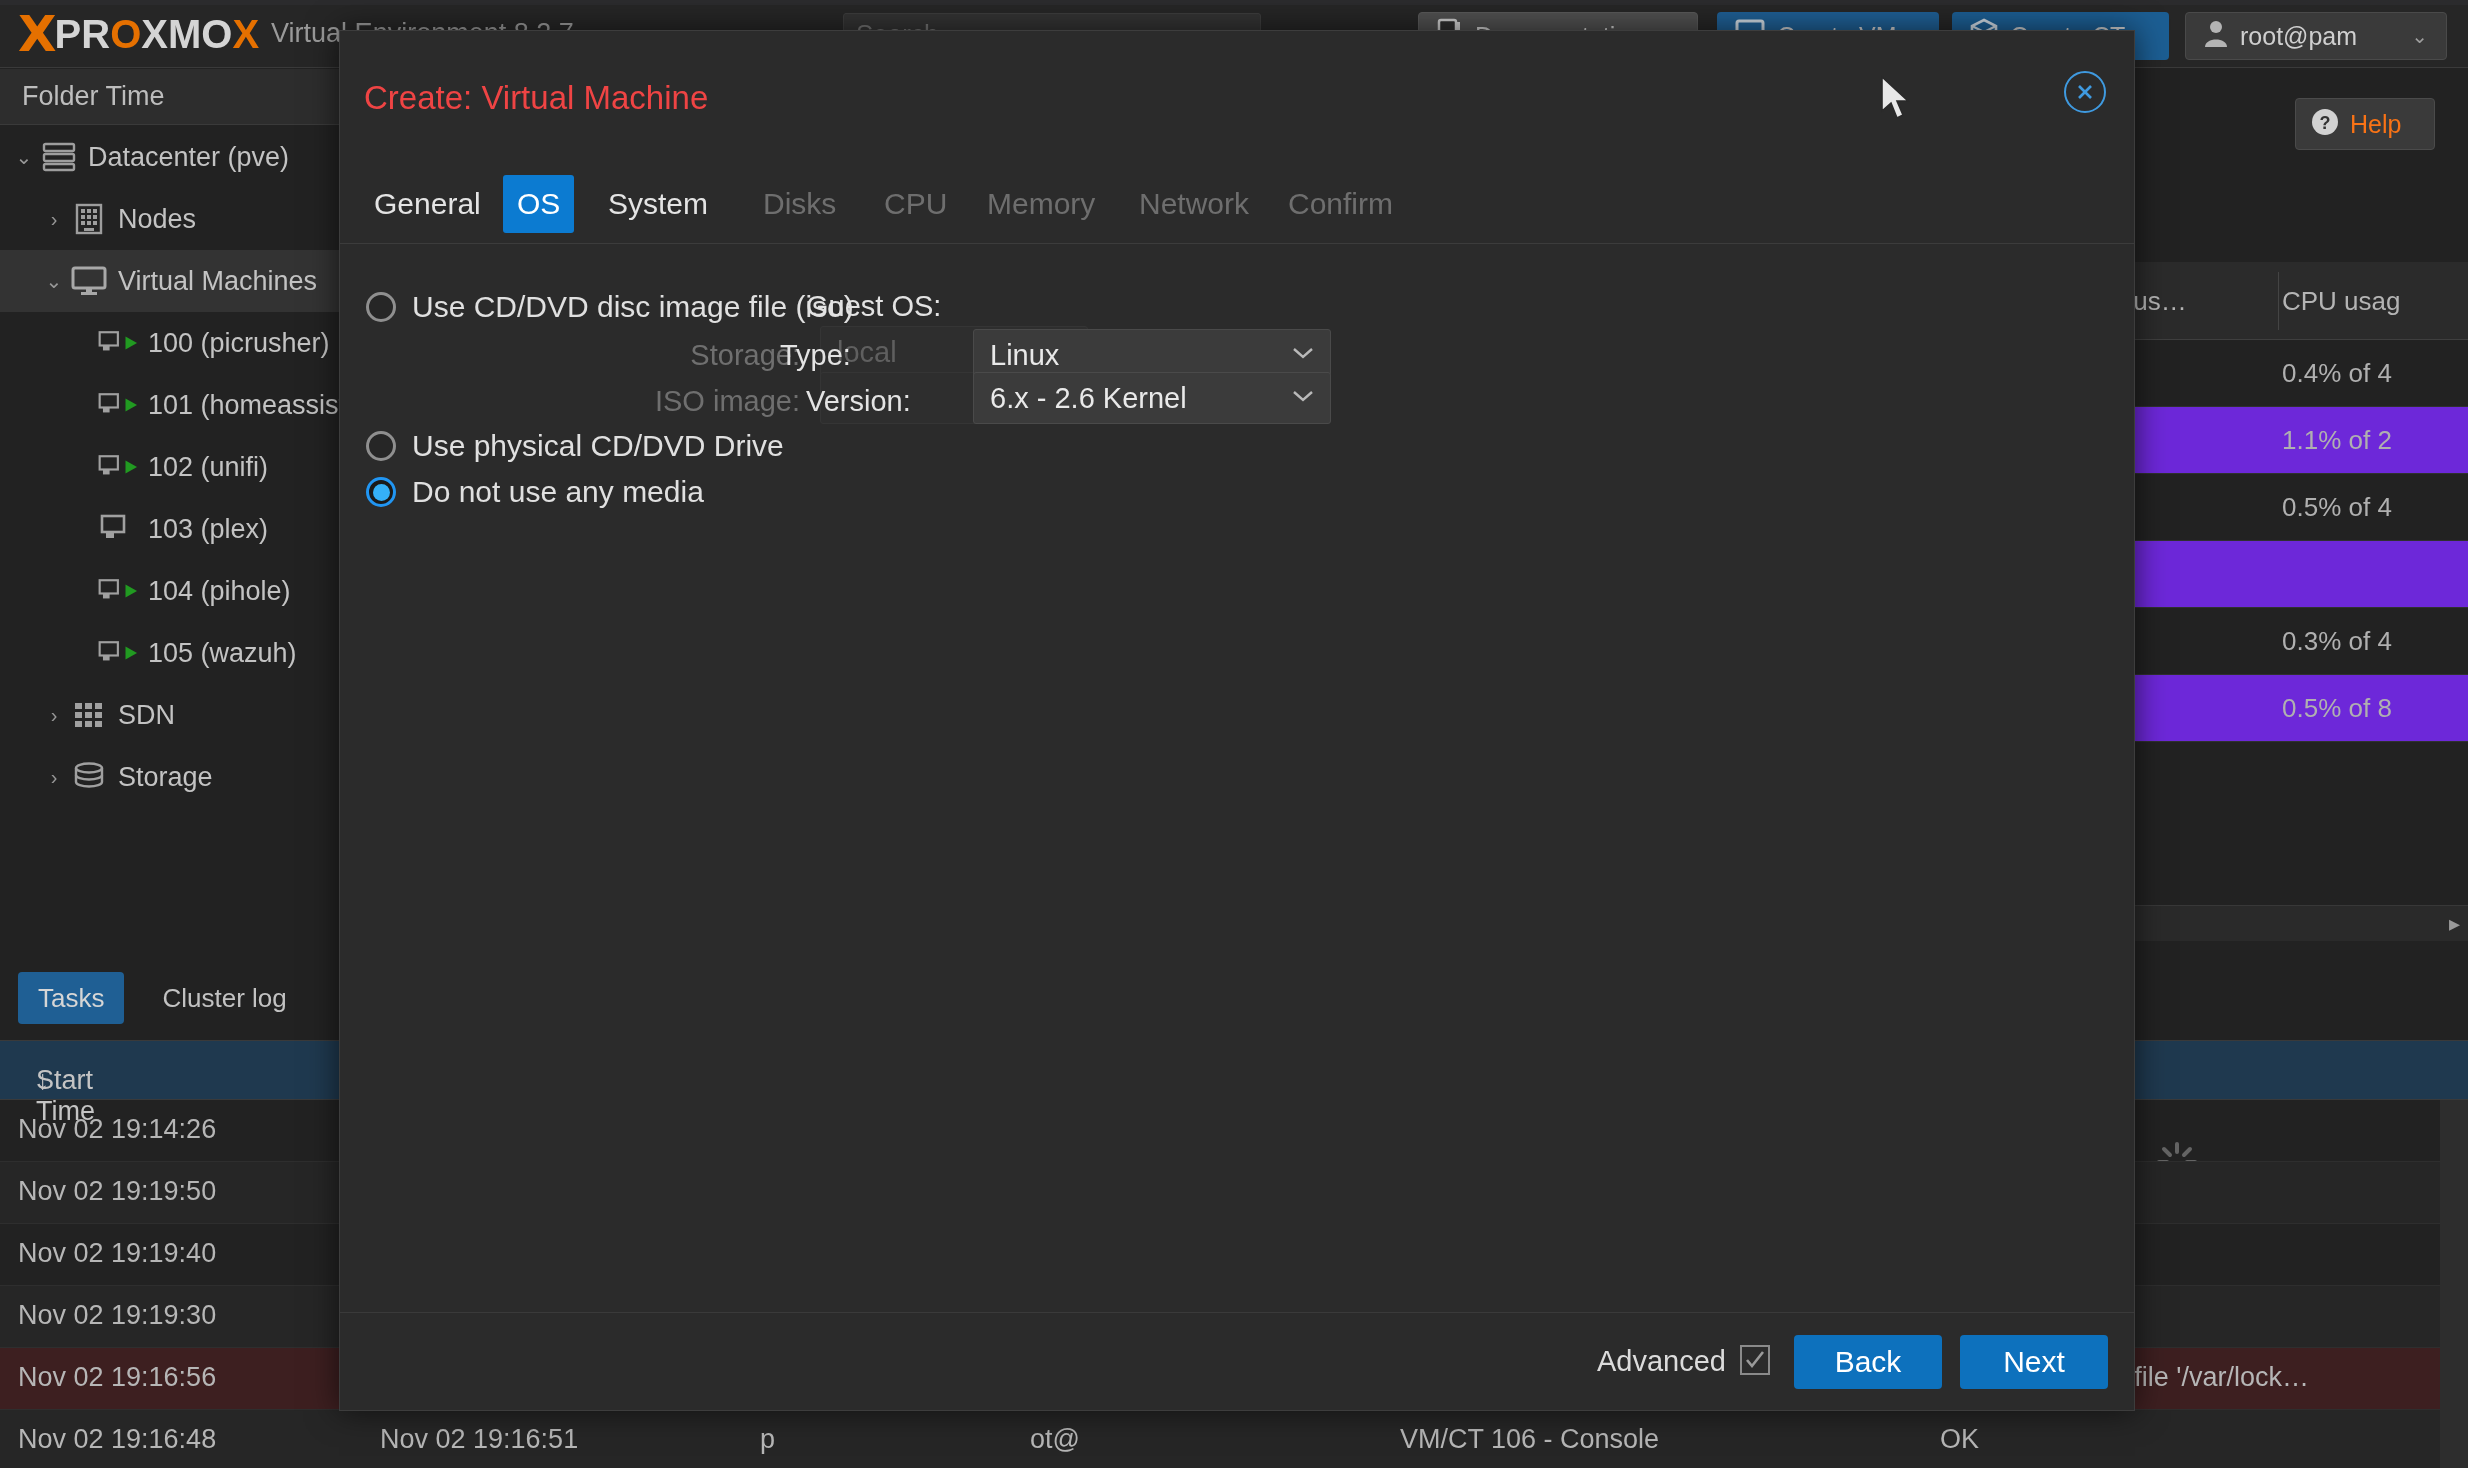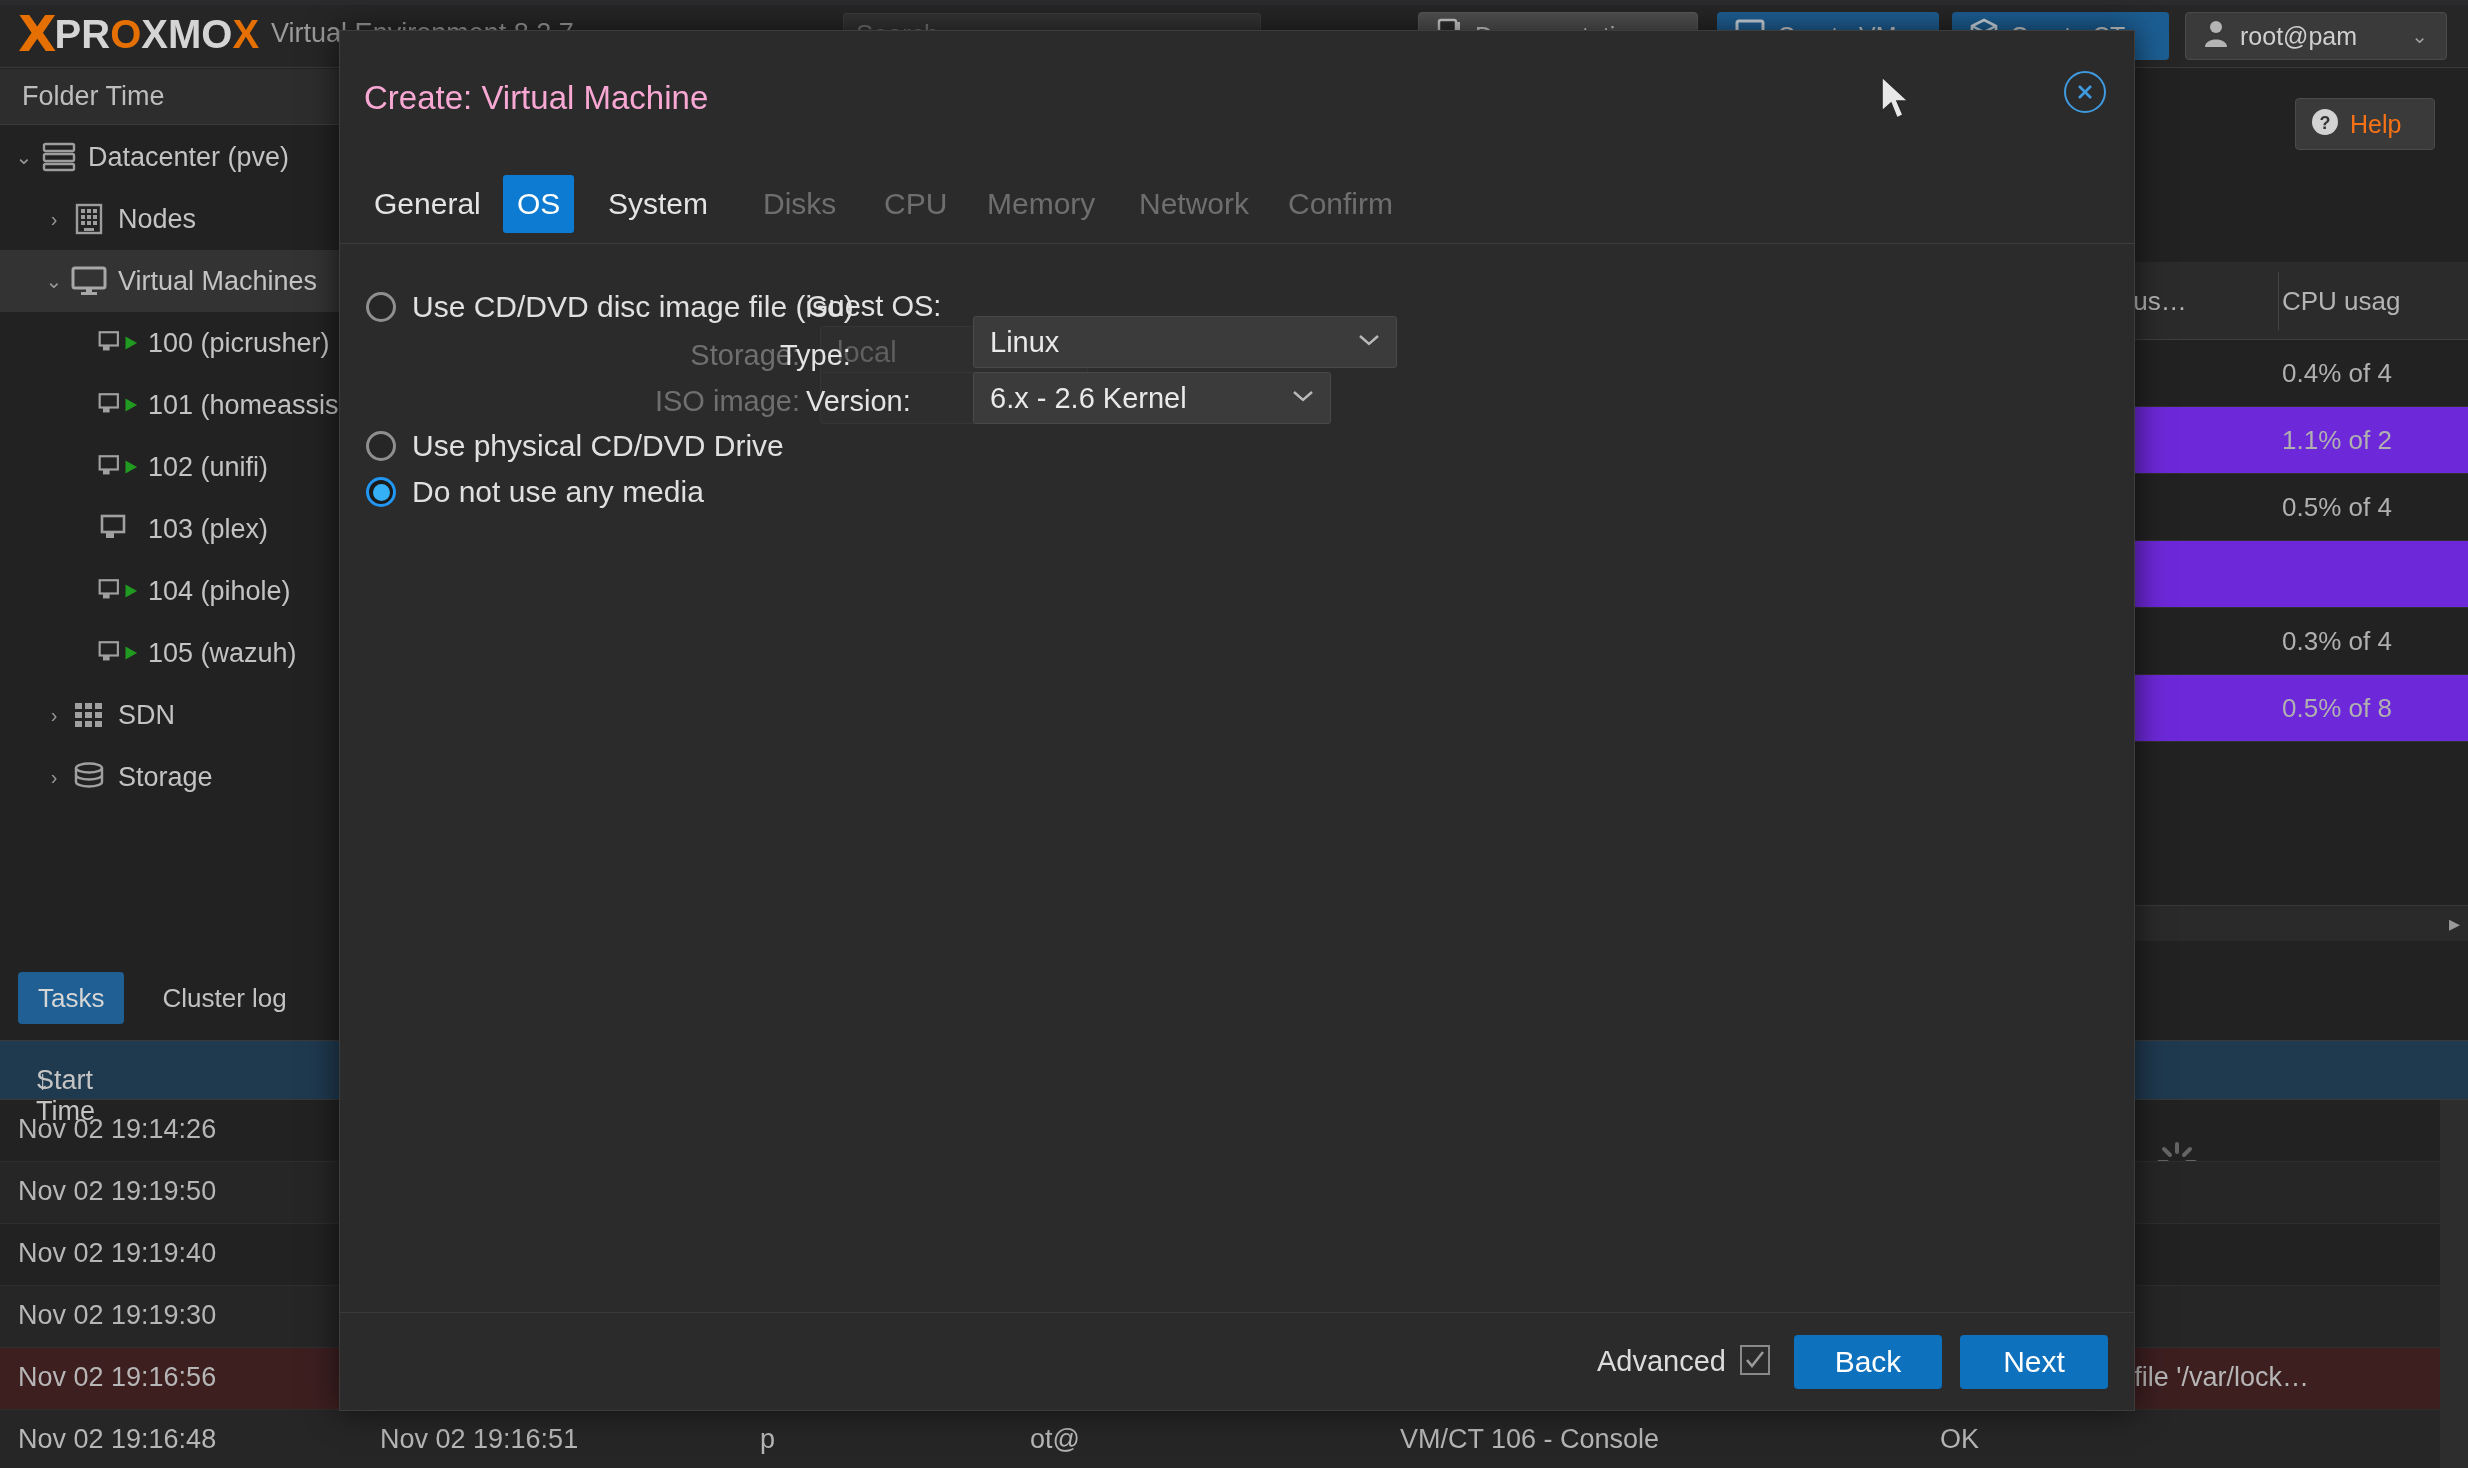--- a/index.html
+++ b/index.html
@@ -117,21 +117,21 @@
   .help-btn span.lbl { color:#f97316; font-size:25px; }
 
   
   .modal {
     position:absolute; left: 339px; top: 30px; width: 1796px; height: 1381px;
     background: #2b2b2b; border: 1px solid #3d3d3d;
     box-shadow: 0 0 30px rgba(0,0,0,.6);
   }
   .modal-title {
     position:absolute; left: 24px; top: 48px;
-    color:#f9a8d4; font-size: 33px; white-space:nowrap;
+    color:#ef4444; font-size: 33px; white-space:nowrap;
   }
   .modal-close {
     position:absolute; right: 28px; top: 40px; width: 42px; height:42px;
     border-radius:50%; border:2px solid #3f9ae0;
     display:flex; align-items:center; justify-content:center;
   }
   .modal-close svg { display:block; }
 
   .tabbar { position:absolute; left: 0; top: 138px; width:100%; height: 70px; }
   .tab {
@@ -600,21 +600,21 @@
       </div>
 
       <div class="radio-row" style="left:26px; top:231px;">
         <span class="radio checked" id="r-none"></span>
         <span class="radio-lbl">Do not use any media</span>
       </div>
 
       <div class="fld-label on" style="left:466px; top:46px; width:320px; text-align:left;">Guest OS:</div>
 
       <div class="fld-label on" style="left:440px; top:95px; width:320px; text-align:left;">Type:</div>
-      <div class="combo on" style="left:633px; top:72px; width:424px;">
+      <div class="combo on" style="left:633px; top:85px; width:358px;">
         <span class="val">Linux</span>
         <span class="caret">
           <svg width="22" height="14" viewBox="0 0 22 14">
               <path d="M2 3 L11 11 L20 3" stroke="#b9b9b9" stroke-width="2.4" fill="none"></path>
             </svg>
         </span>
       </div>
 
       <div class="fld-label on" style="left:466px; top:141px; width:320px; text-align:left;">Version:</div>
       <div class="combo on" style="left:633px; top:128px; width:358px;">

